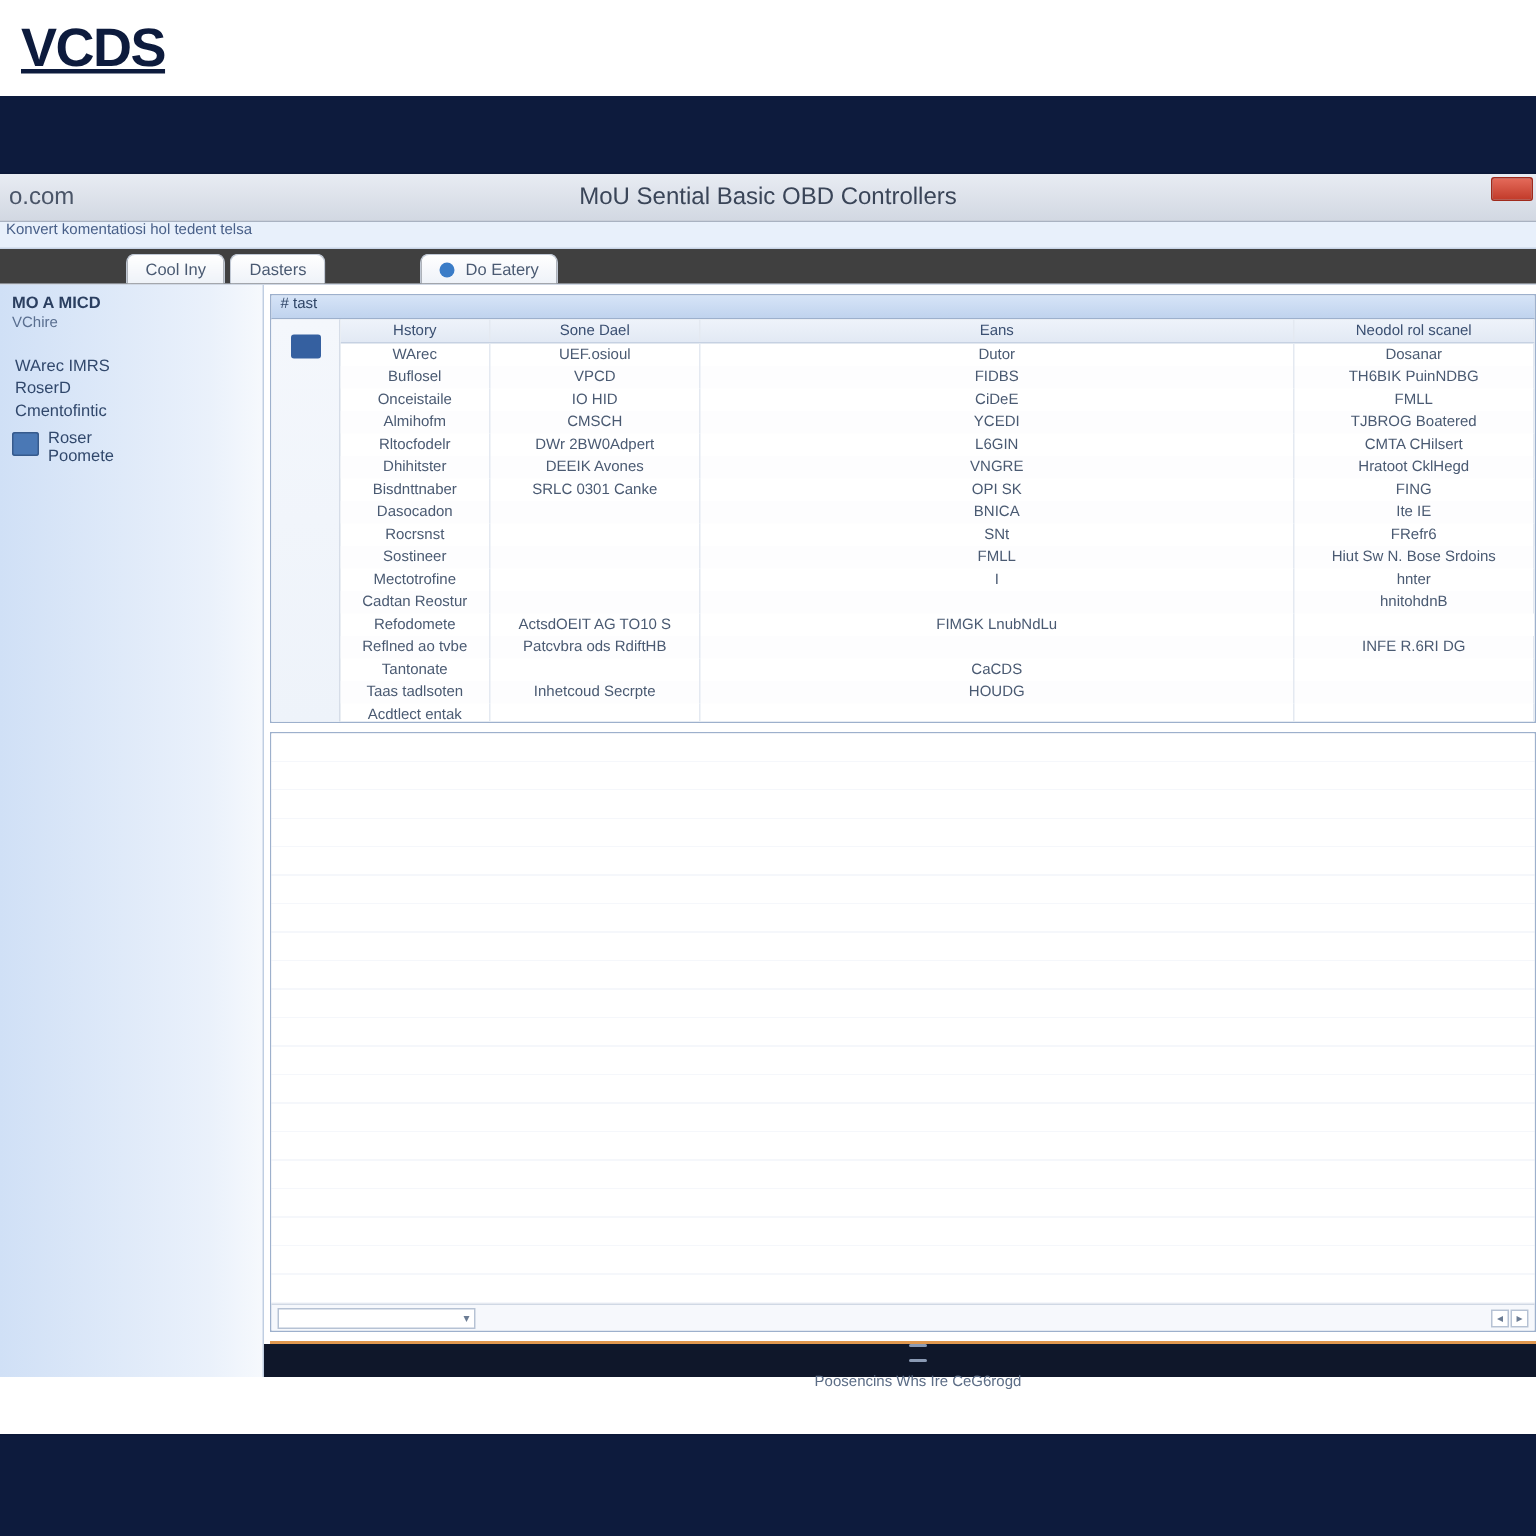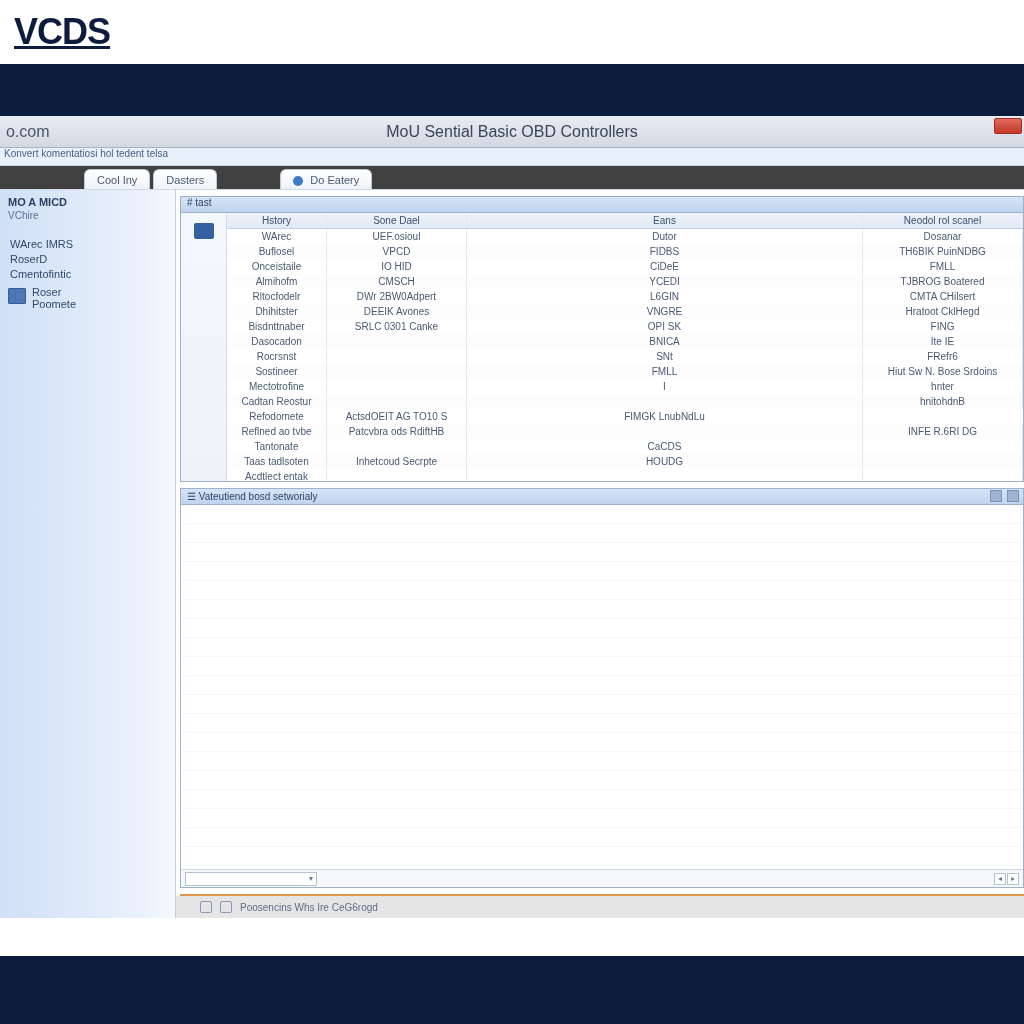--- a/index.html
+++ b/index.html
@@ -271,21 +271,22 @@
       margin: 6px 0 0 4px;
     }
     .status-bar {
       height: 22px;
       display: flex;
       align-items: center;
       gap: 8px;
       padding-left: 24px;
       font-size: 10px;
       color: #5c6d86;
-      background: #e5e5e5;
+      background: #0f172a;
+      flex-direction: column;
     }
     .status-icon {
       width: 12px; height: 12px;
       border: 1px solid #8a9ab4;
       border-radius: 2px;
       display: inline-block;
     }
   </style>
 </head>
 <body>
@@ -454,27 +455,20 @@
                 <div>Acdtlect entak</div>
                 <div></div>
                 <div></div>
                 <div></div>
               </div>
             </div>
         </div>
       </div>
 
       <div class="detail-panel">
-        <div class="detail-header">
-          <span>☰ <span>Vateutiend bosd setworialy</span></span>
-          <span class="hdr-icons">
-            <span></span>
-            <span></span>
-          </span>
-        </div>
         <div class="detail-body"></div>
         <div class="detail-combo">
           <div class="combo-box"></div>
           <div class="spinner">
             <span>◂</span>
             <span>▸</span>
           </div>
         </div>
       </div>
 

